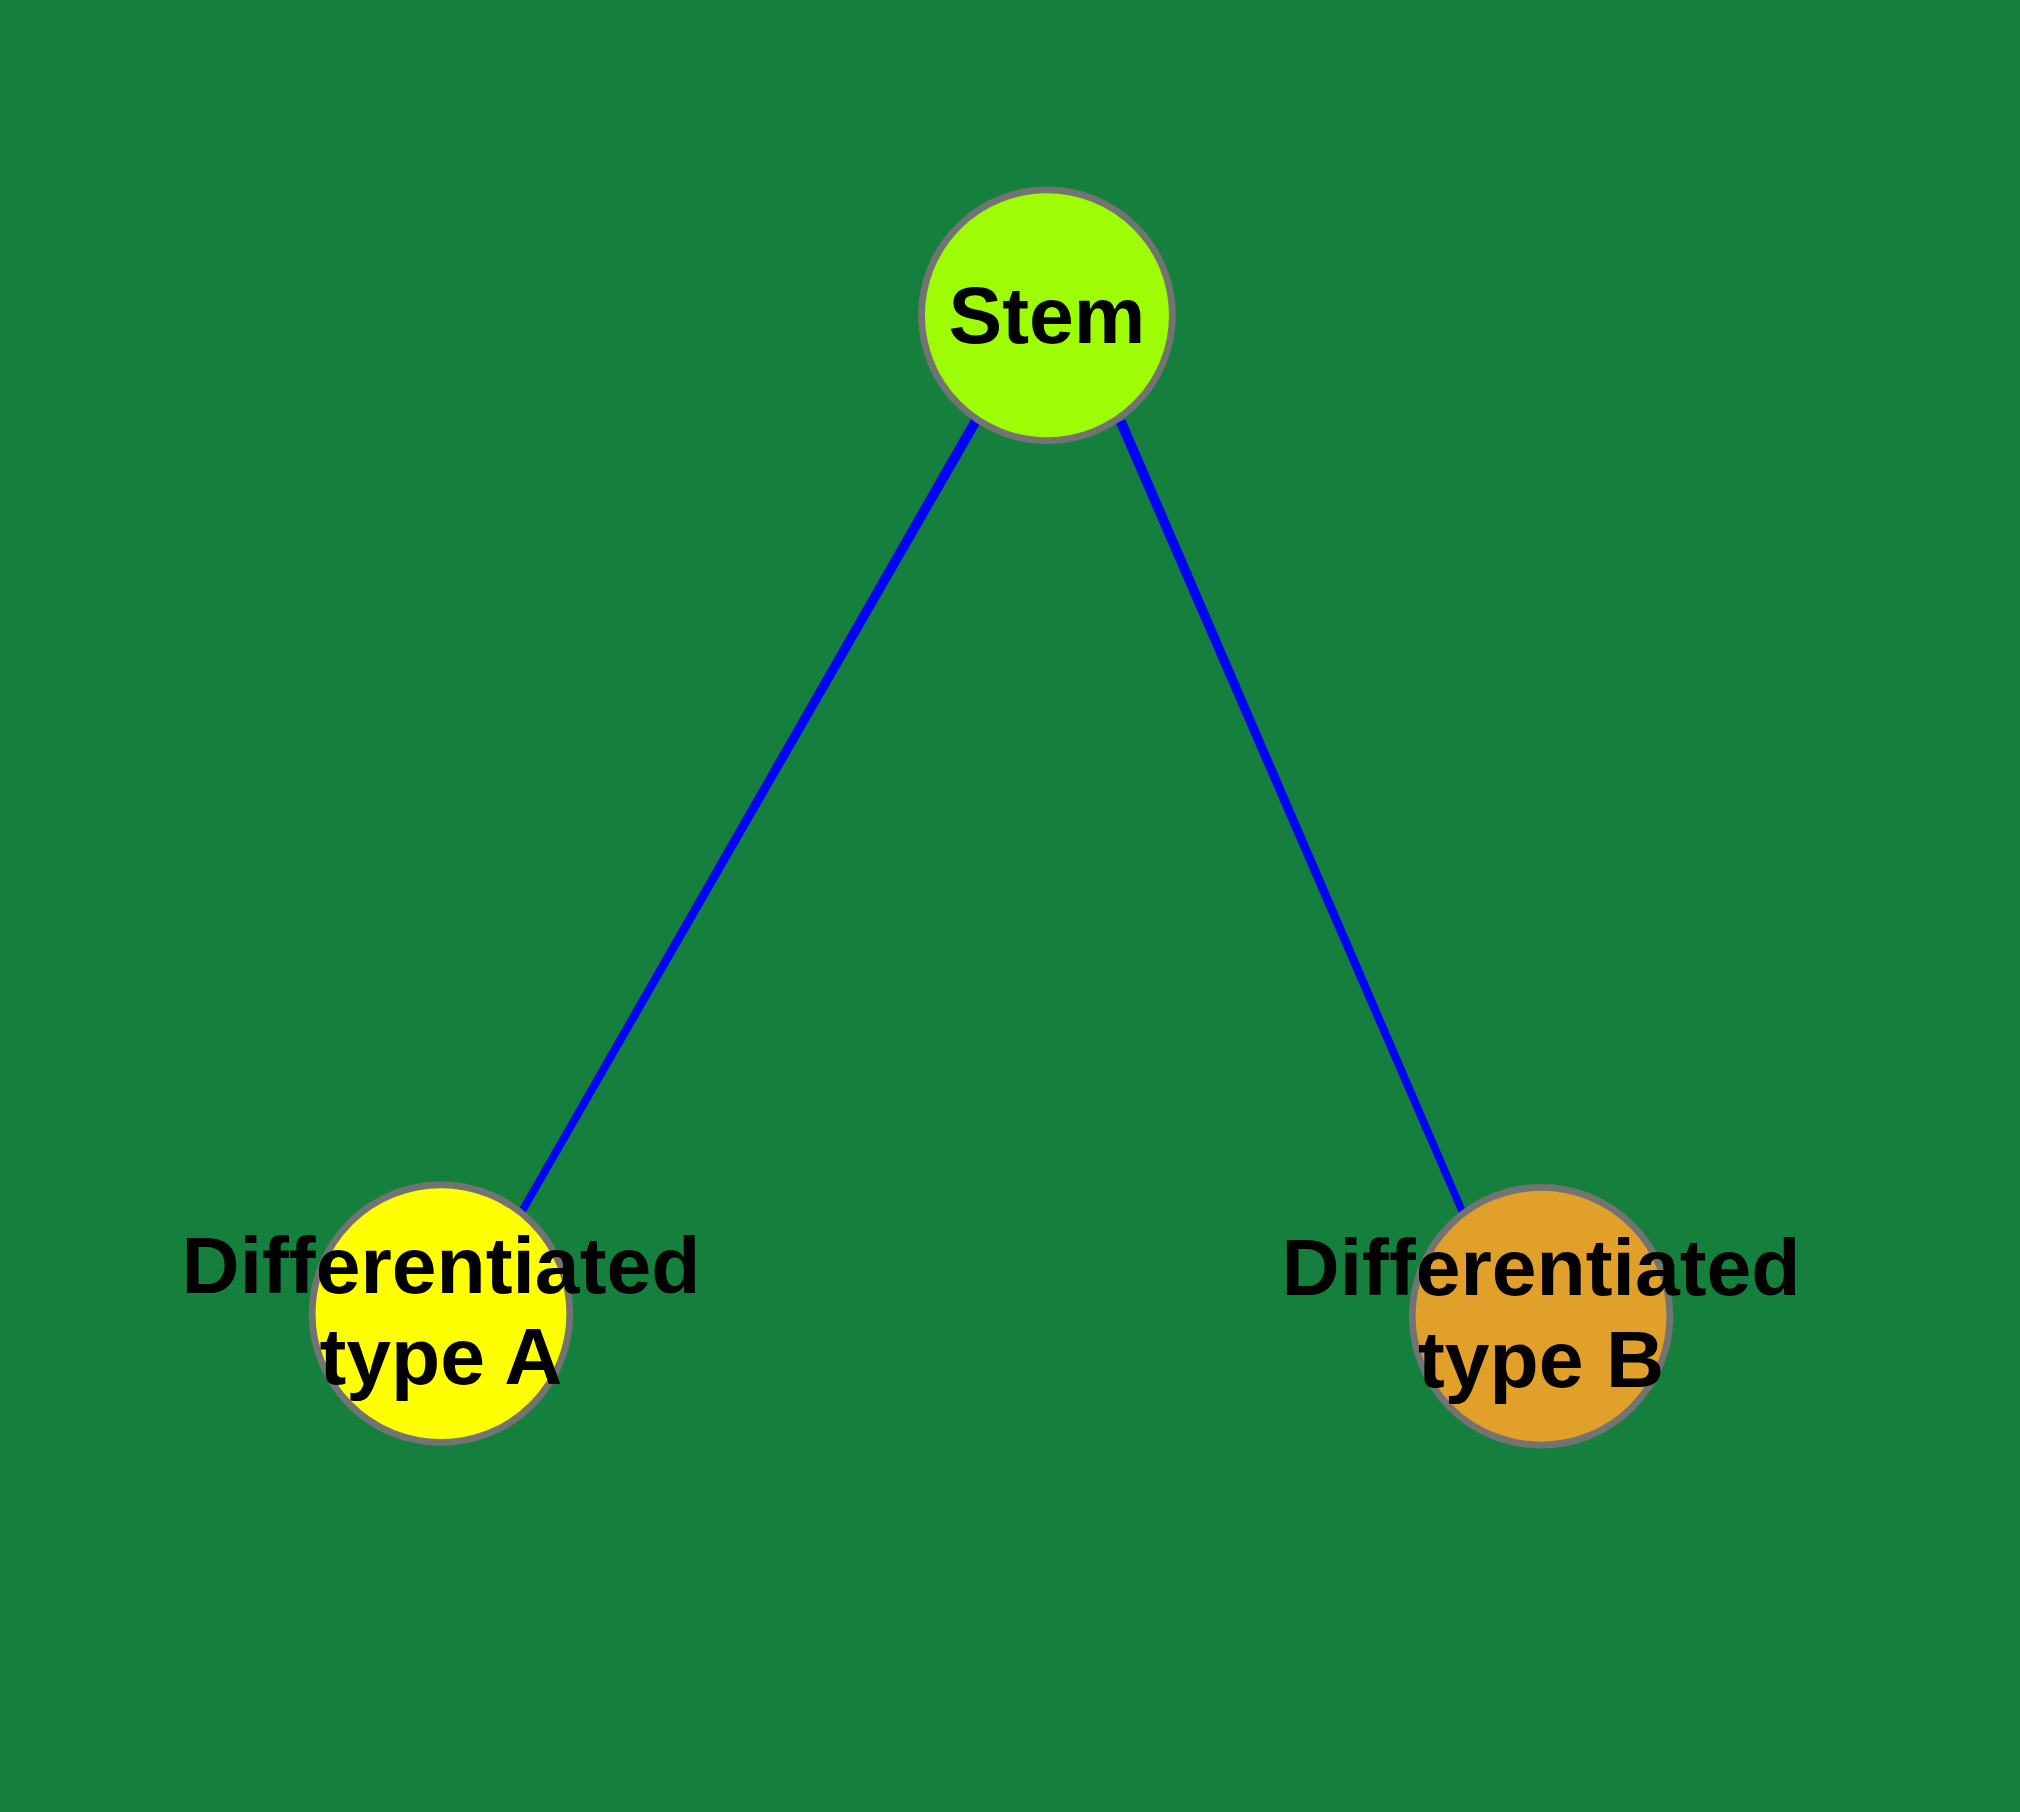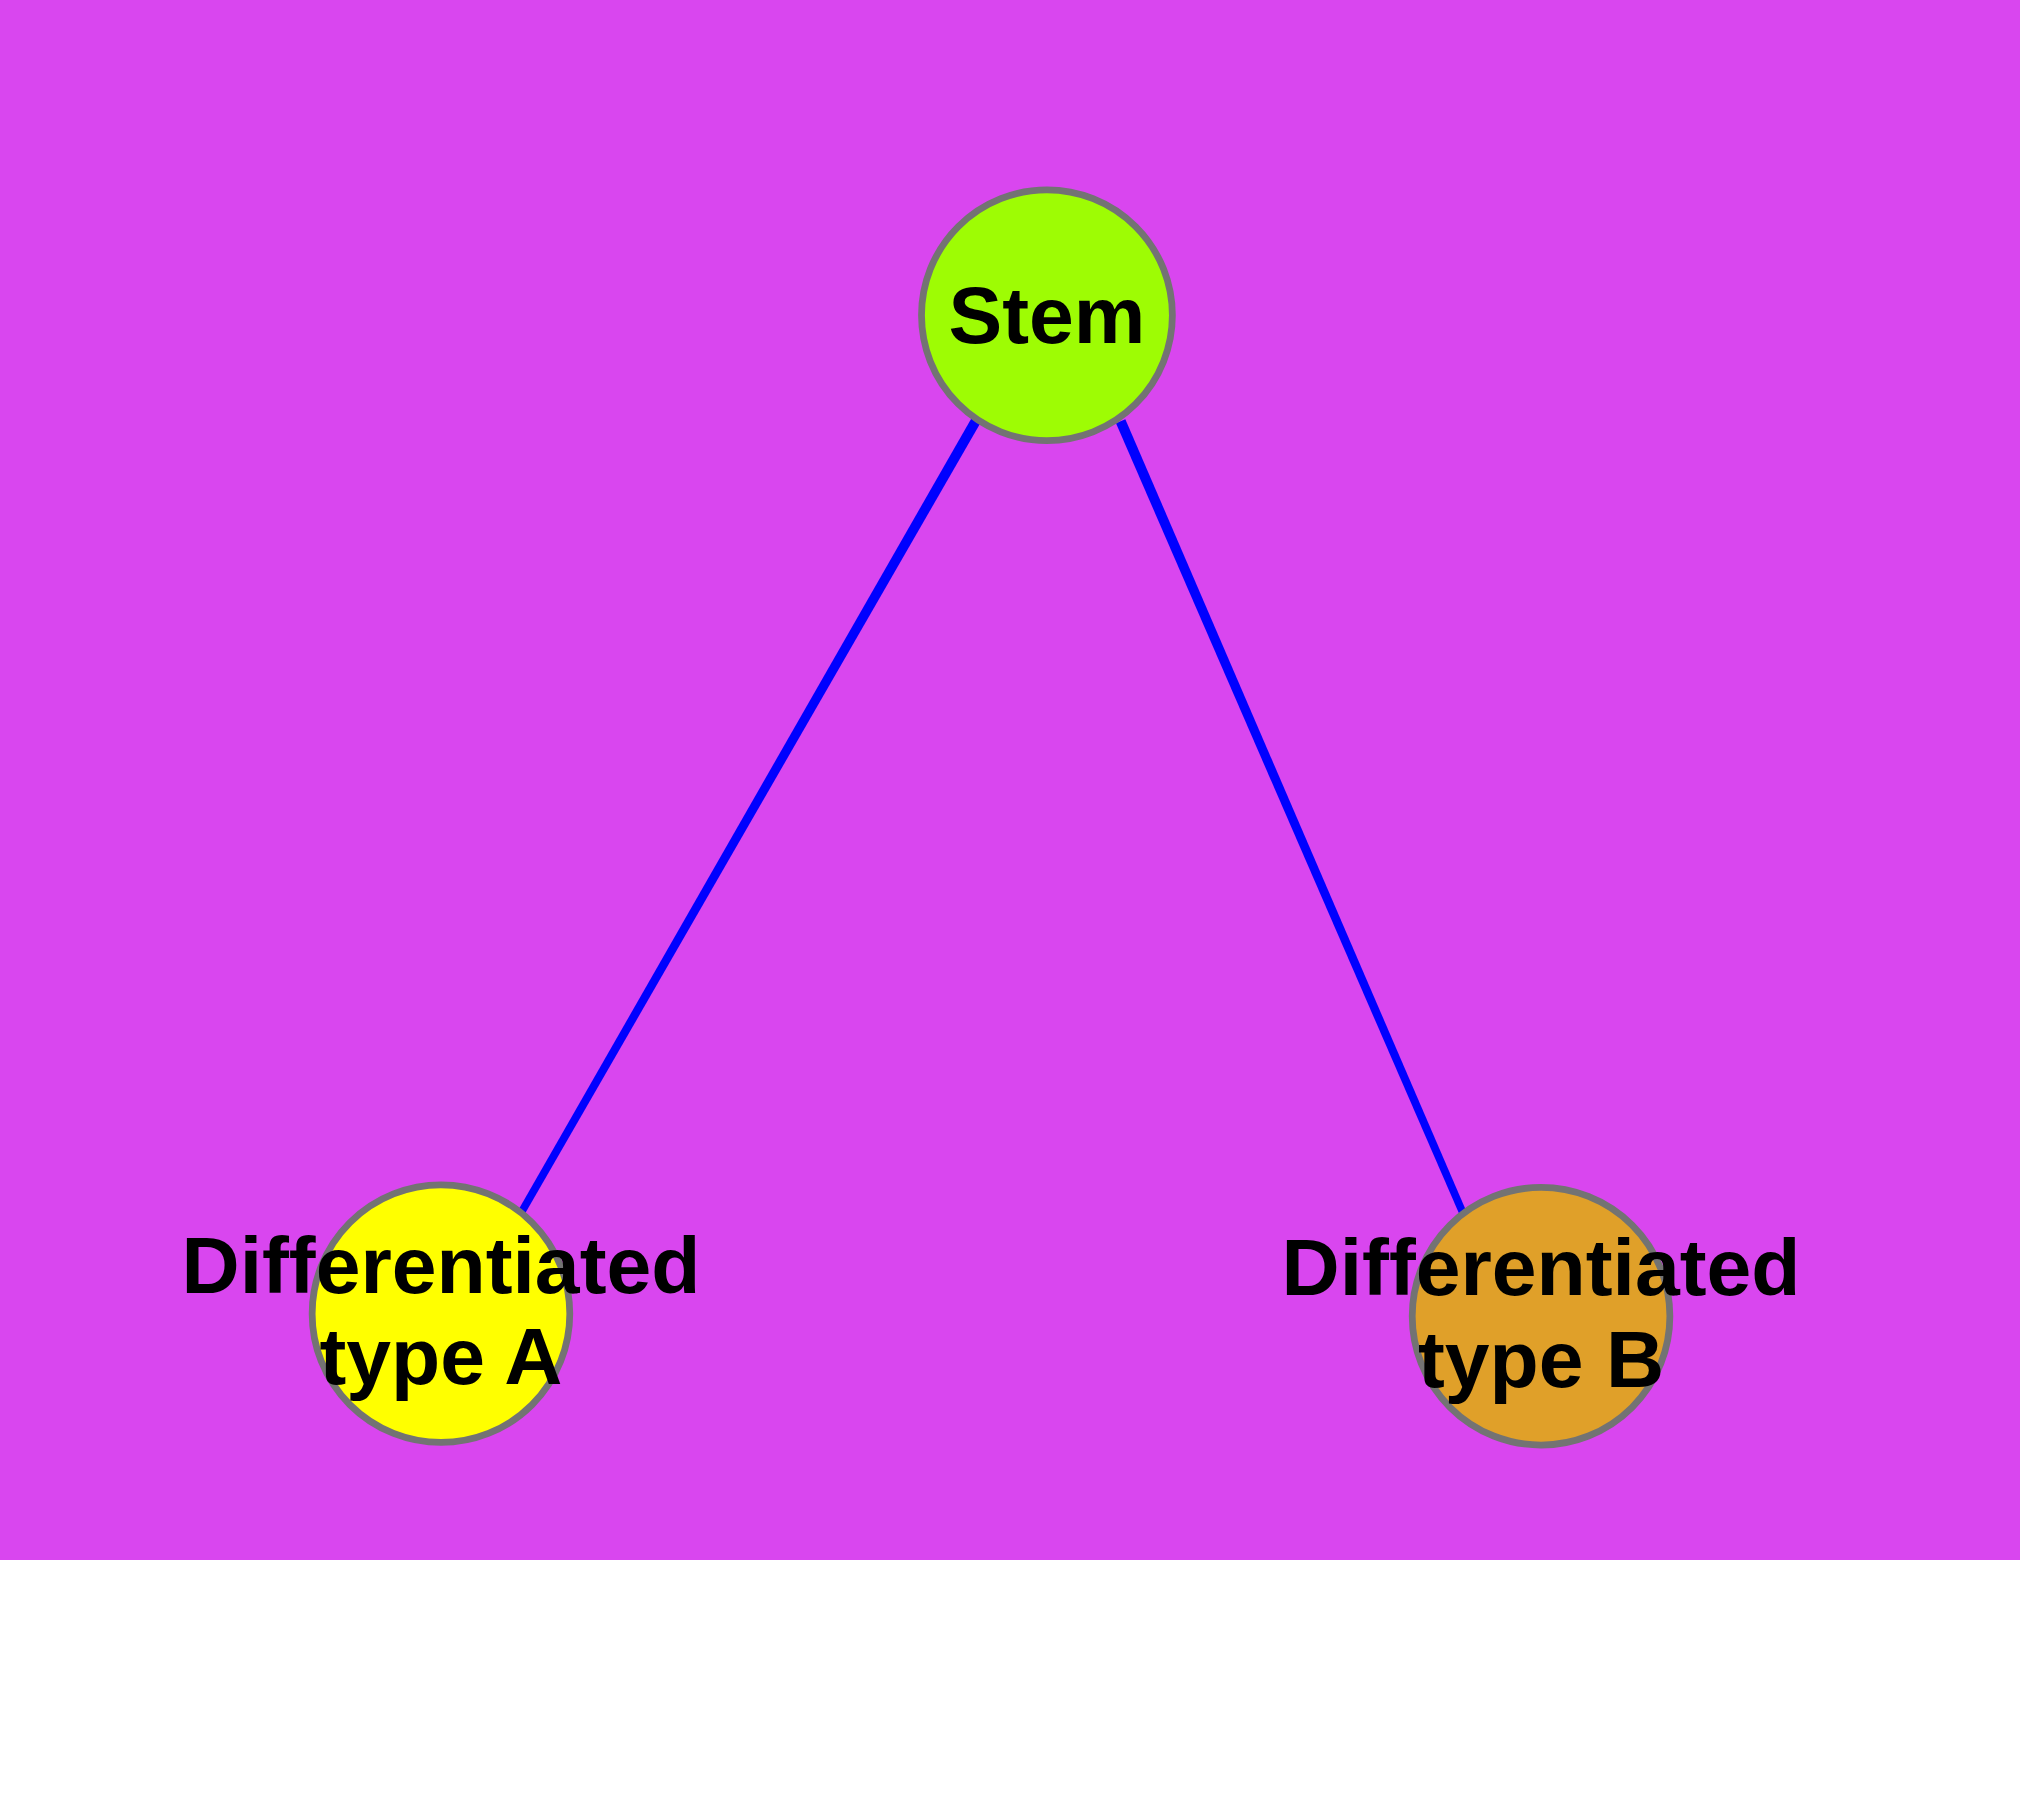--- a/index.html
+++ b/index.html
@@ -28,21 +28,21 @@
     font-size: 95px;
     fill: #000000;
     text-anchor: middle;
     dominant-baseline: middle;
     white-space: pre;
   }
 </style>
 </head>
 <body>
 
-<div id="canvas" style="background: #d946ef; width: 2021px; height: 1560px;">
+<div id="canvas" style="background: #15803d; width: 2021px; height: 1812px;">
 
   <svg id="graph-svg" viewBox="0 0 2384 2138">
 
     <defs>
       <linearGradient id="edgeFadeA" gradientUnits="userSpaceOnUse" x1="1152" y1="495" x2="614" y2="1432">
         <stop offset="0" stop-color="#0000ff"></stop>
         <stop offset="1" stop-color="#0000ff"></stop>
       </linearGradient>
     </defs>
 

